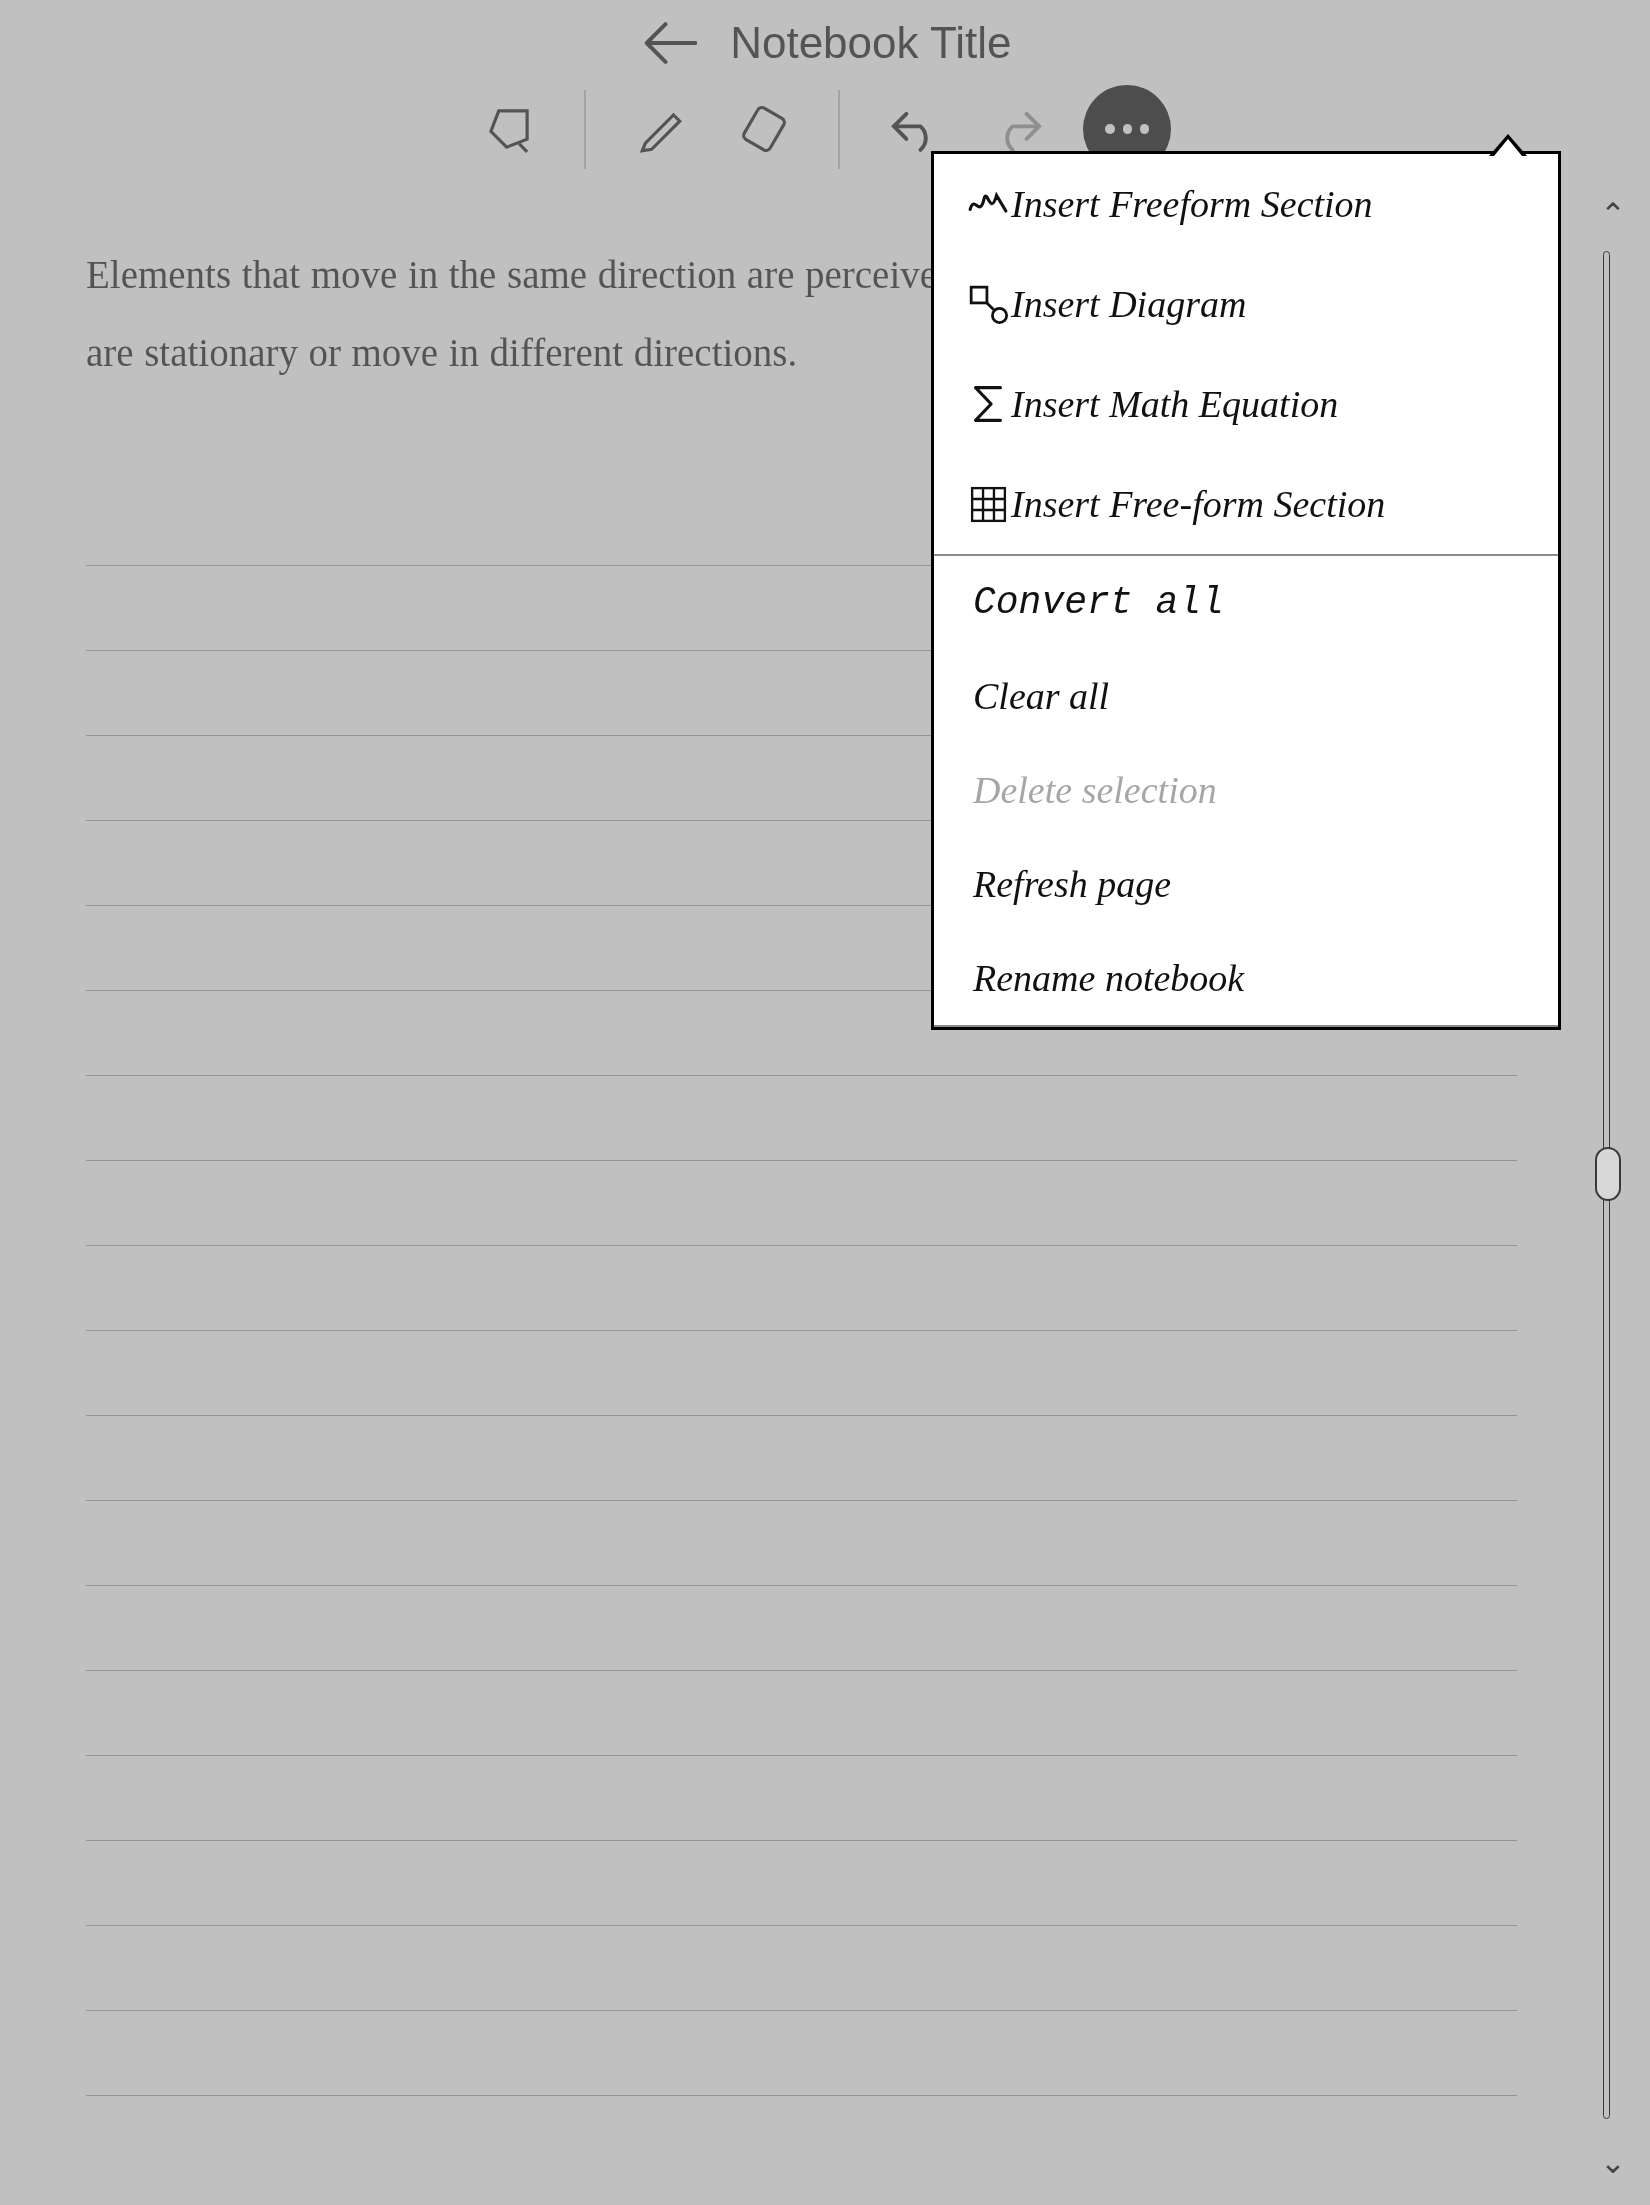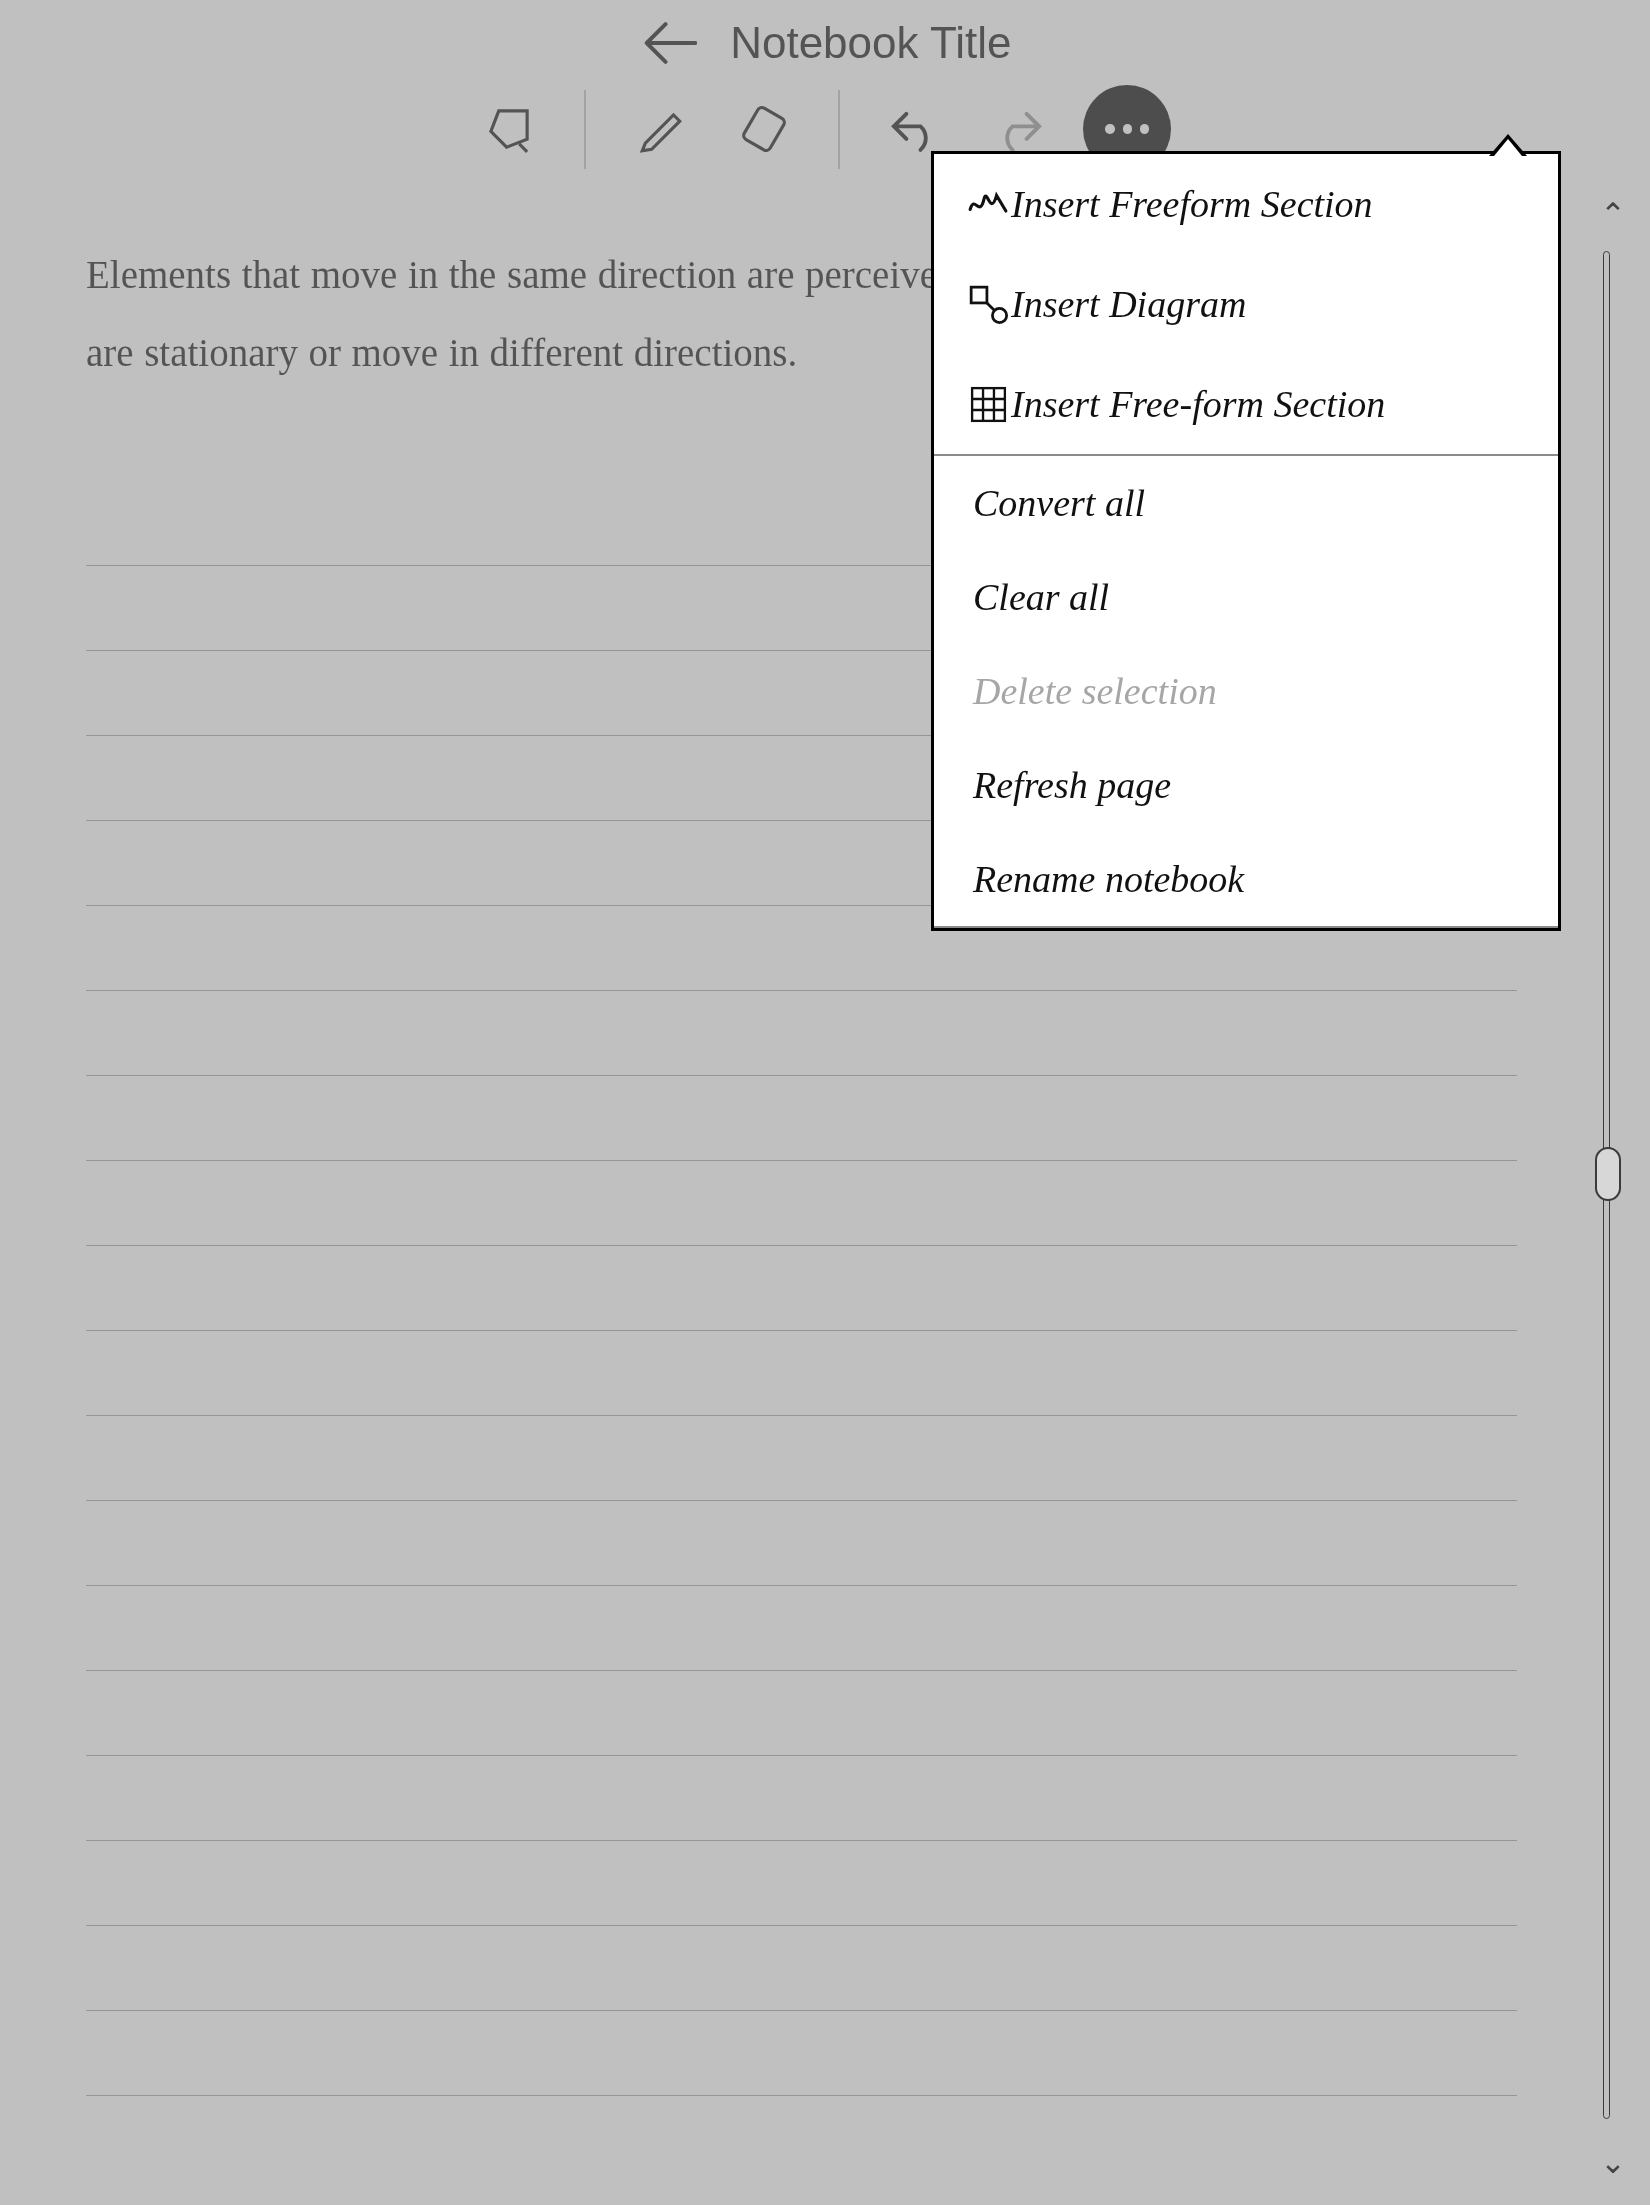--- a/index.html
+++ b/index.html
@@ -26,21 +26,21 @@
   .scroll-knob{position:absolute;left:-9.4px;top:895px;width:22px;height:50px;border:2.4px solid #3a3a3a;border-radius:14px;background:#d7d7d7;}
   
   .dropdown{position:absolute;top:151px;left:931px;width:624px;border:3.9px solid #000;background:#fff;z-index:50;}
   .dropdown .arrow-notch{position:absolute;top:-20.4px;right:31px;width:0;height:0;border-left:19px solid transparent;border-right:19px solid transparent;border-bottom:22px solid #000;}
   .dropdown .arrow-notch::after{content:"";position:absolute;top:5.5px;left:-14px;width:0;height:0;border-left:14px solid transparent;border-right:14px solid transparent;border-bottom:17.3px solid #fff;}
   .dd-row{display:flex;align-items:center;padding:25px 39px;font-size:38px;font-style:italic;}
   .dd-section1 .dd-row{padding:27px 31px;}
   .dd-row .ic{width:46px;height:46px;display:flex;align-items:center;justify-content:center;}
   .dd-divider{border-top:2.4px solid #8b8b8b;margin:0;}
   .dd-row.disabled{color:#a6a6a6;}
-  .dd-row.pill{position:relative;}
+  .dd-row.pill{position:relative;font-family:Liberation Mono, monospace;}
   .dd-row.pill .pill-bg{position:absolute;left:17.3px;top:6.3px;height:calc(100% - 12.6px);width:251px;background:#fff;border-radius:47px;z-index:-1;}
   
   .topbar,.page,.rulelines{z-index:30;}
 </style>
 </head>
 <body>
 
 <div class="stage">
 
   <div class="topbar">
@@ -140,20 +140,28 @@
           <svg width="41" height="41" viewBox="0 0 52 52" stroke="#111" stroke-width="3.5" fill="none">
               <rect x="4" y="4" width="20" height="20"></rect>
               <path d="M24 24 L34 34"></path>
               <circle cx="40" cy="40" r="9"></circle>
             </svg>
         </span>
         <span>Insert Diagram</span>
       </div>
       <div class="dd-row">
         <span class="ic">
+          <svg width="38" height="42" viewBox="0 0 48 54" stroke="#111" stroke-width="4" fill="none" stroke-linecap="round" stroke-linejoin="round">
+              <path d="M40 6 H8 L28 27 L8 48 H40"></path>
+            </svg>
+        </span>
+        <span>Insert Math Equation</span>
+      </div>
+      <div class="dd-row">
+        <span class="ic">
           <svg width="39" height="39" viewBox="0 0 50 50" stroke="#111" stroke-width="3" fill="none">
               <rect x="4" y="4" width="42" height="42"></rect>
               <path d="M4 18 H46 M4 32 H46 M18 4 V46 M32 4 V46"></path>
             </svg>
         </span>
         <span>Insert Free-form Section</span>
       </div>
     </div>
 
     <div class="dd-divider"></div>

